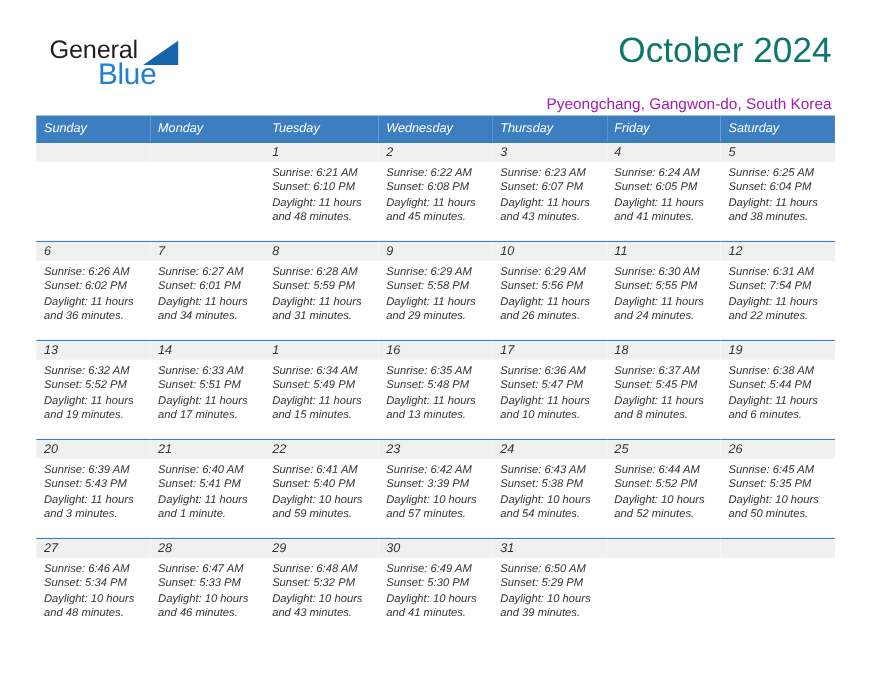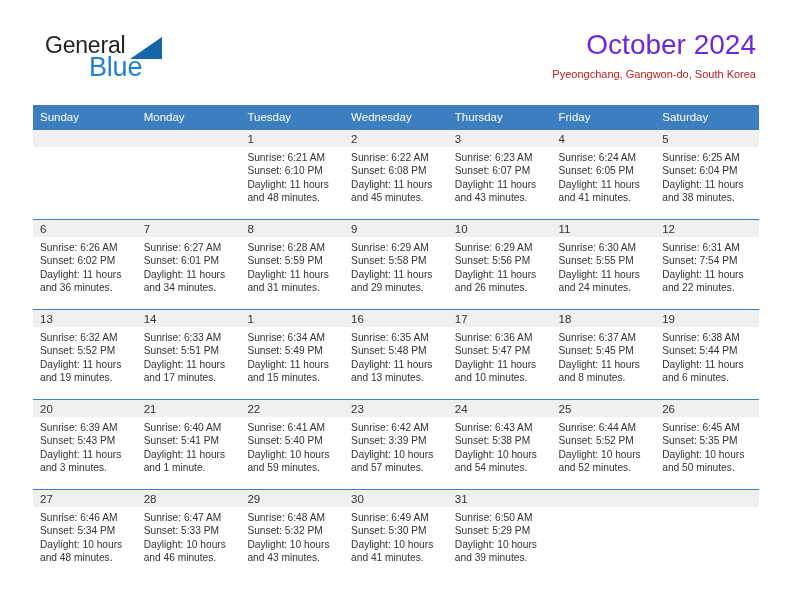--- a/index.html
+++ b/index.html
@@ -65,41 +65,42 @@
     border-bottom: 22px solid #1565a8;
   }
 
   .title-block {
     position: absolute;
     right: 36px;
     top: 28px;
     text-align: right;
   }
   .cal-title {
-    font-size: 28px;
+    font-size: 32px;
     font-weight: normal;
-    color: #6d28d9;
+    color: #0f766e;
     line-height: 34px;
     letter-spacing: 0px;
   }
   .cal-subtitle {
-    margin-top: 3px;
-    font-size: 11px;
-    color: #b91c1c;
+    margin-top: 23px;
+    font-size: 14px;
+    color: #a21caf;
     line-height: 18px;
   }
 
   
   .calendar {
     position: absolute;
     left: 33px;
     top: 105px;
     width: 726px;
     border-collapse: collapse;
     table-layout: fixed;
+    font-style: italic;
   }
   .calendar th {
     background: #3c7ebf;
     color: #ffffff;
     font-size: 11.5px;
     font-weight: normal;
     text-align: left;
     padding: 6px 0 6px 7px;
     height: 20px;
     box-sizing: border-box;

